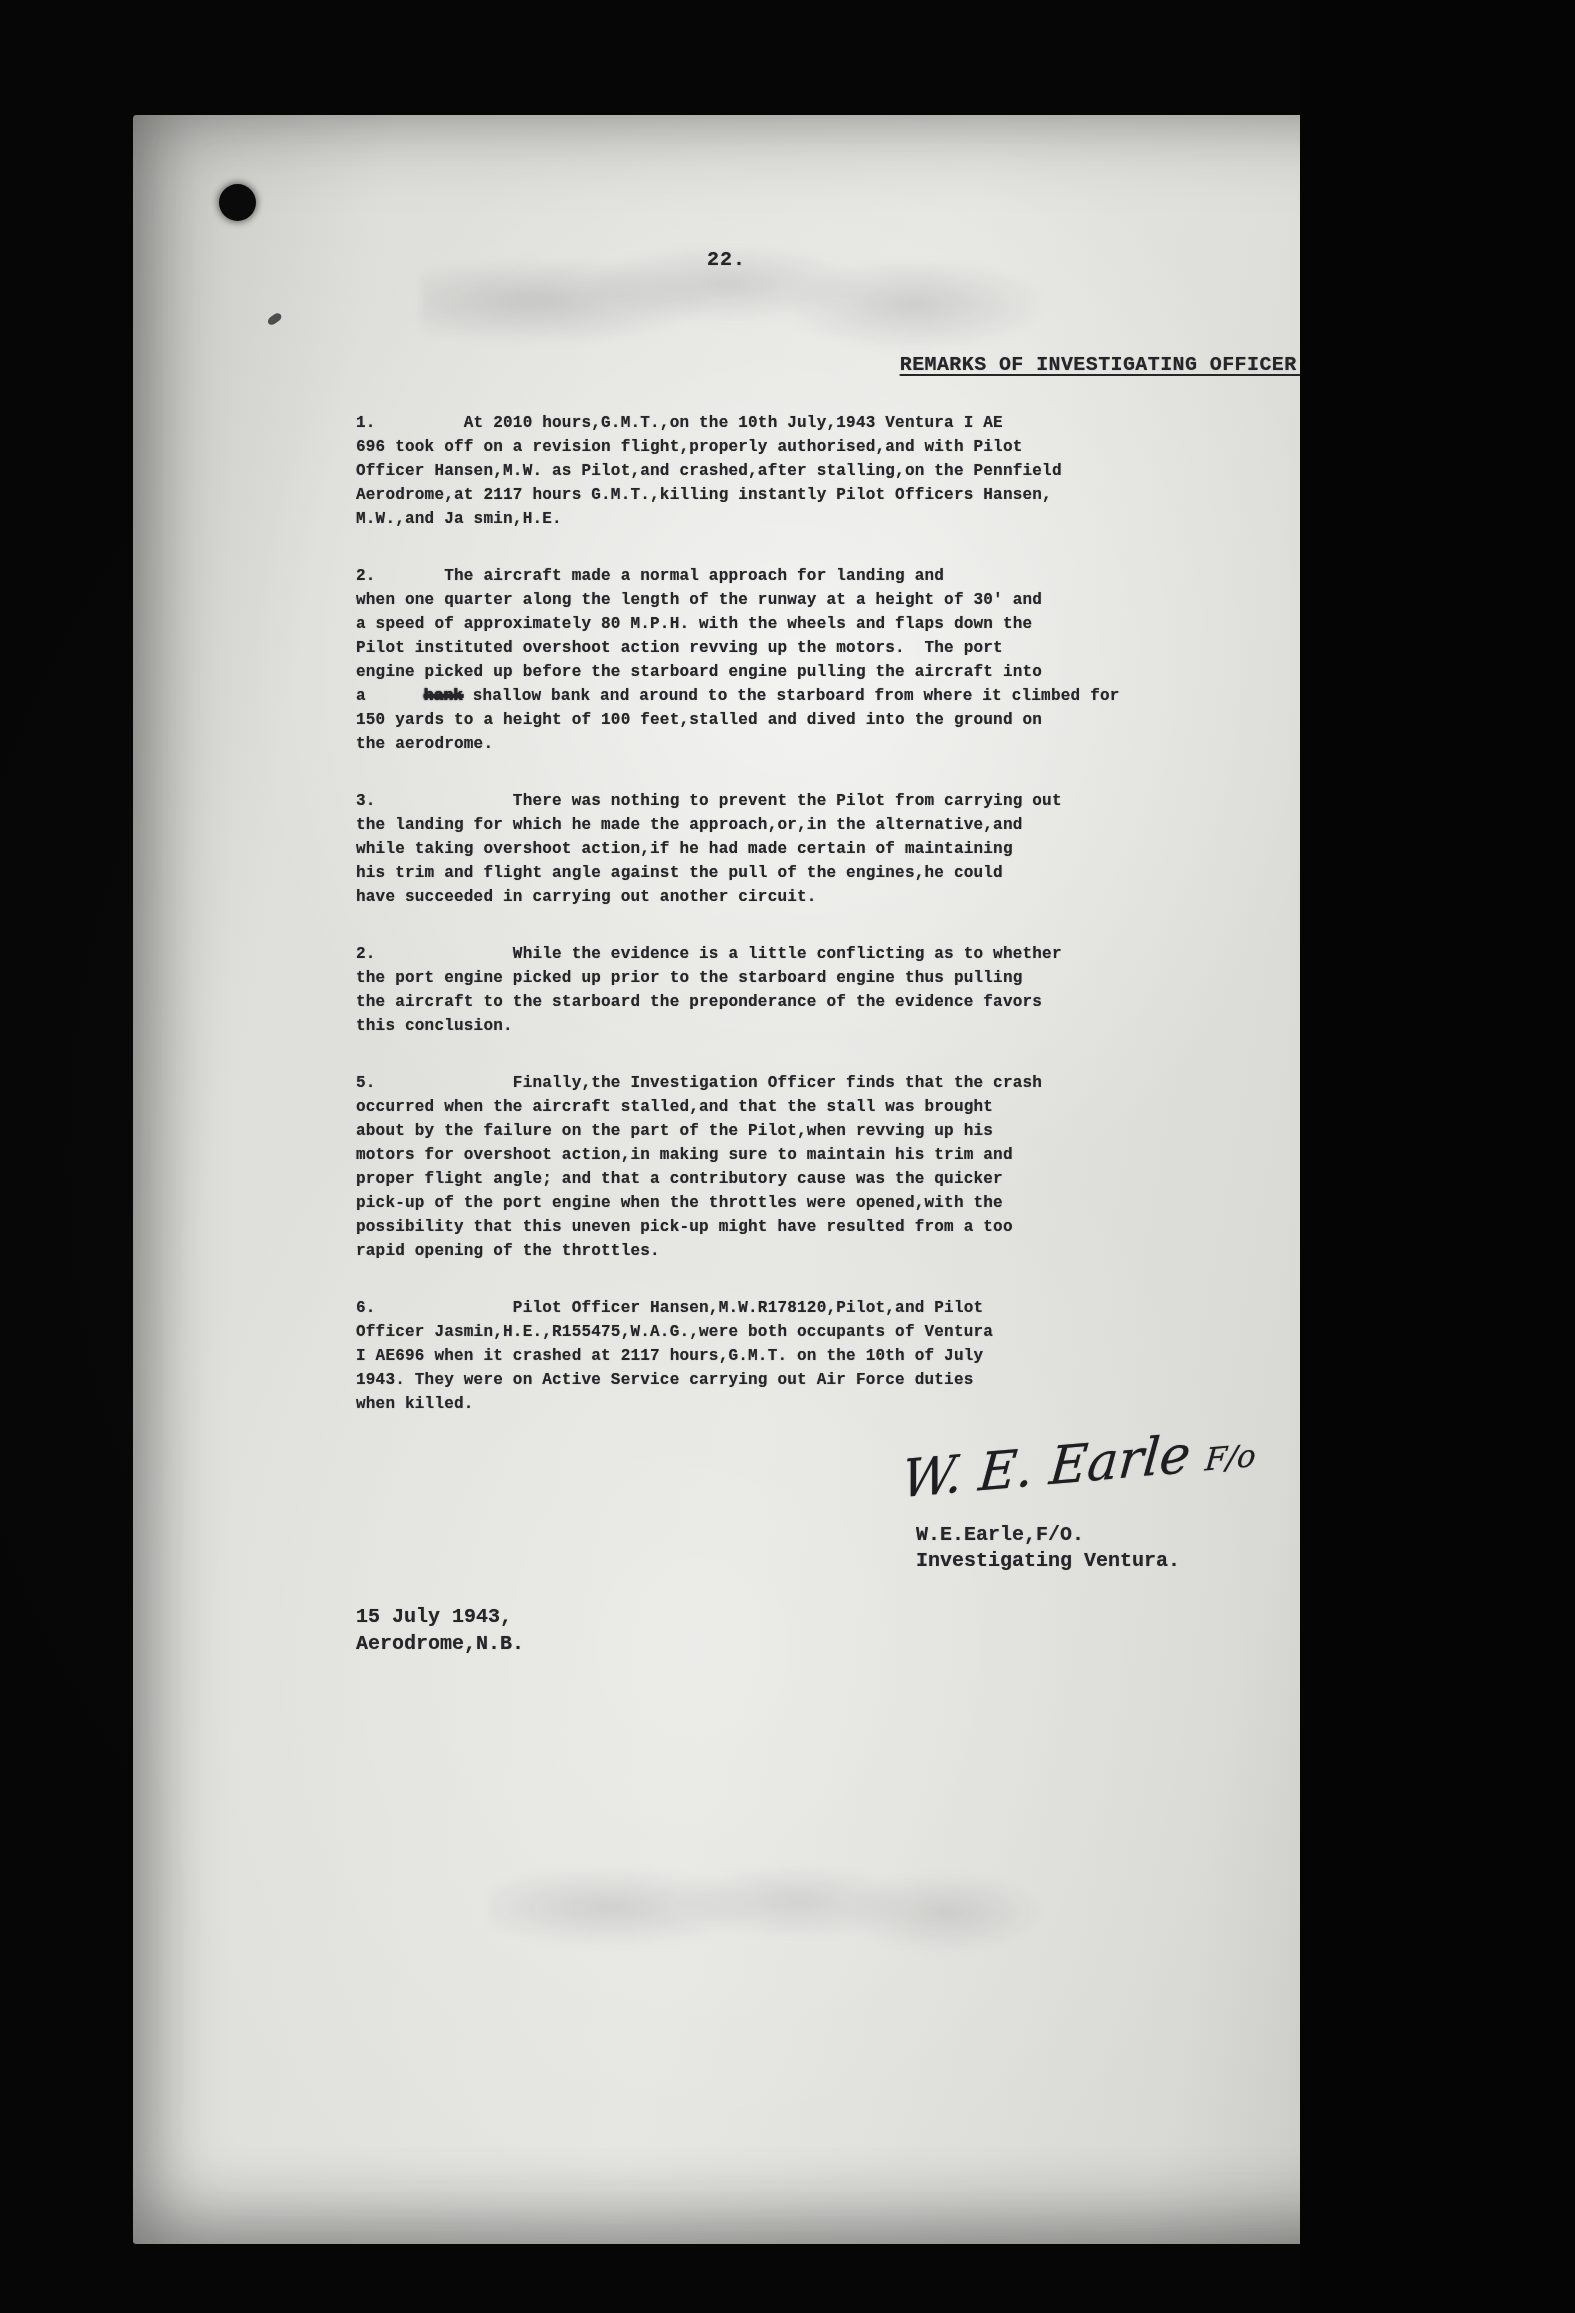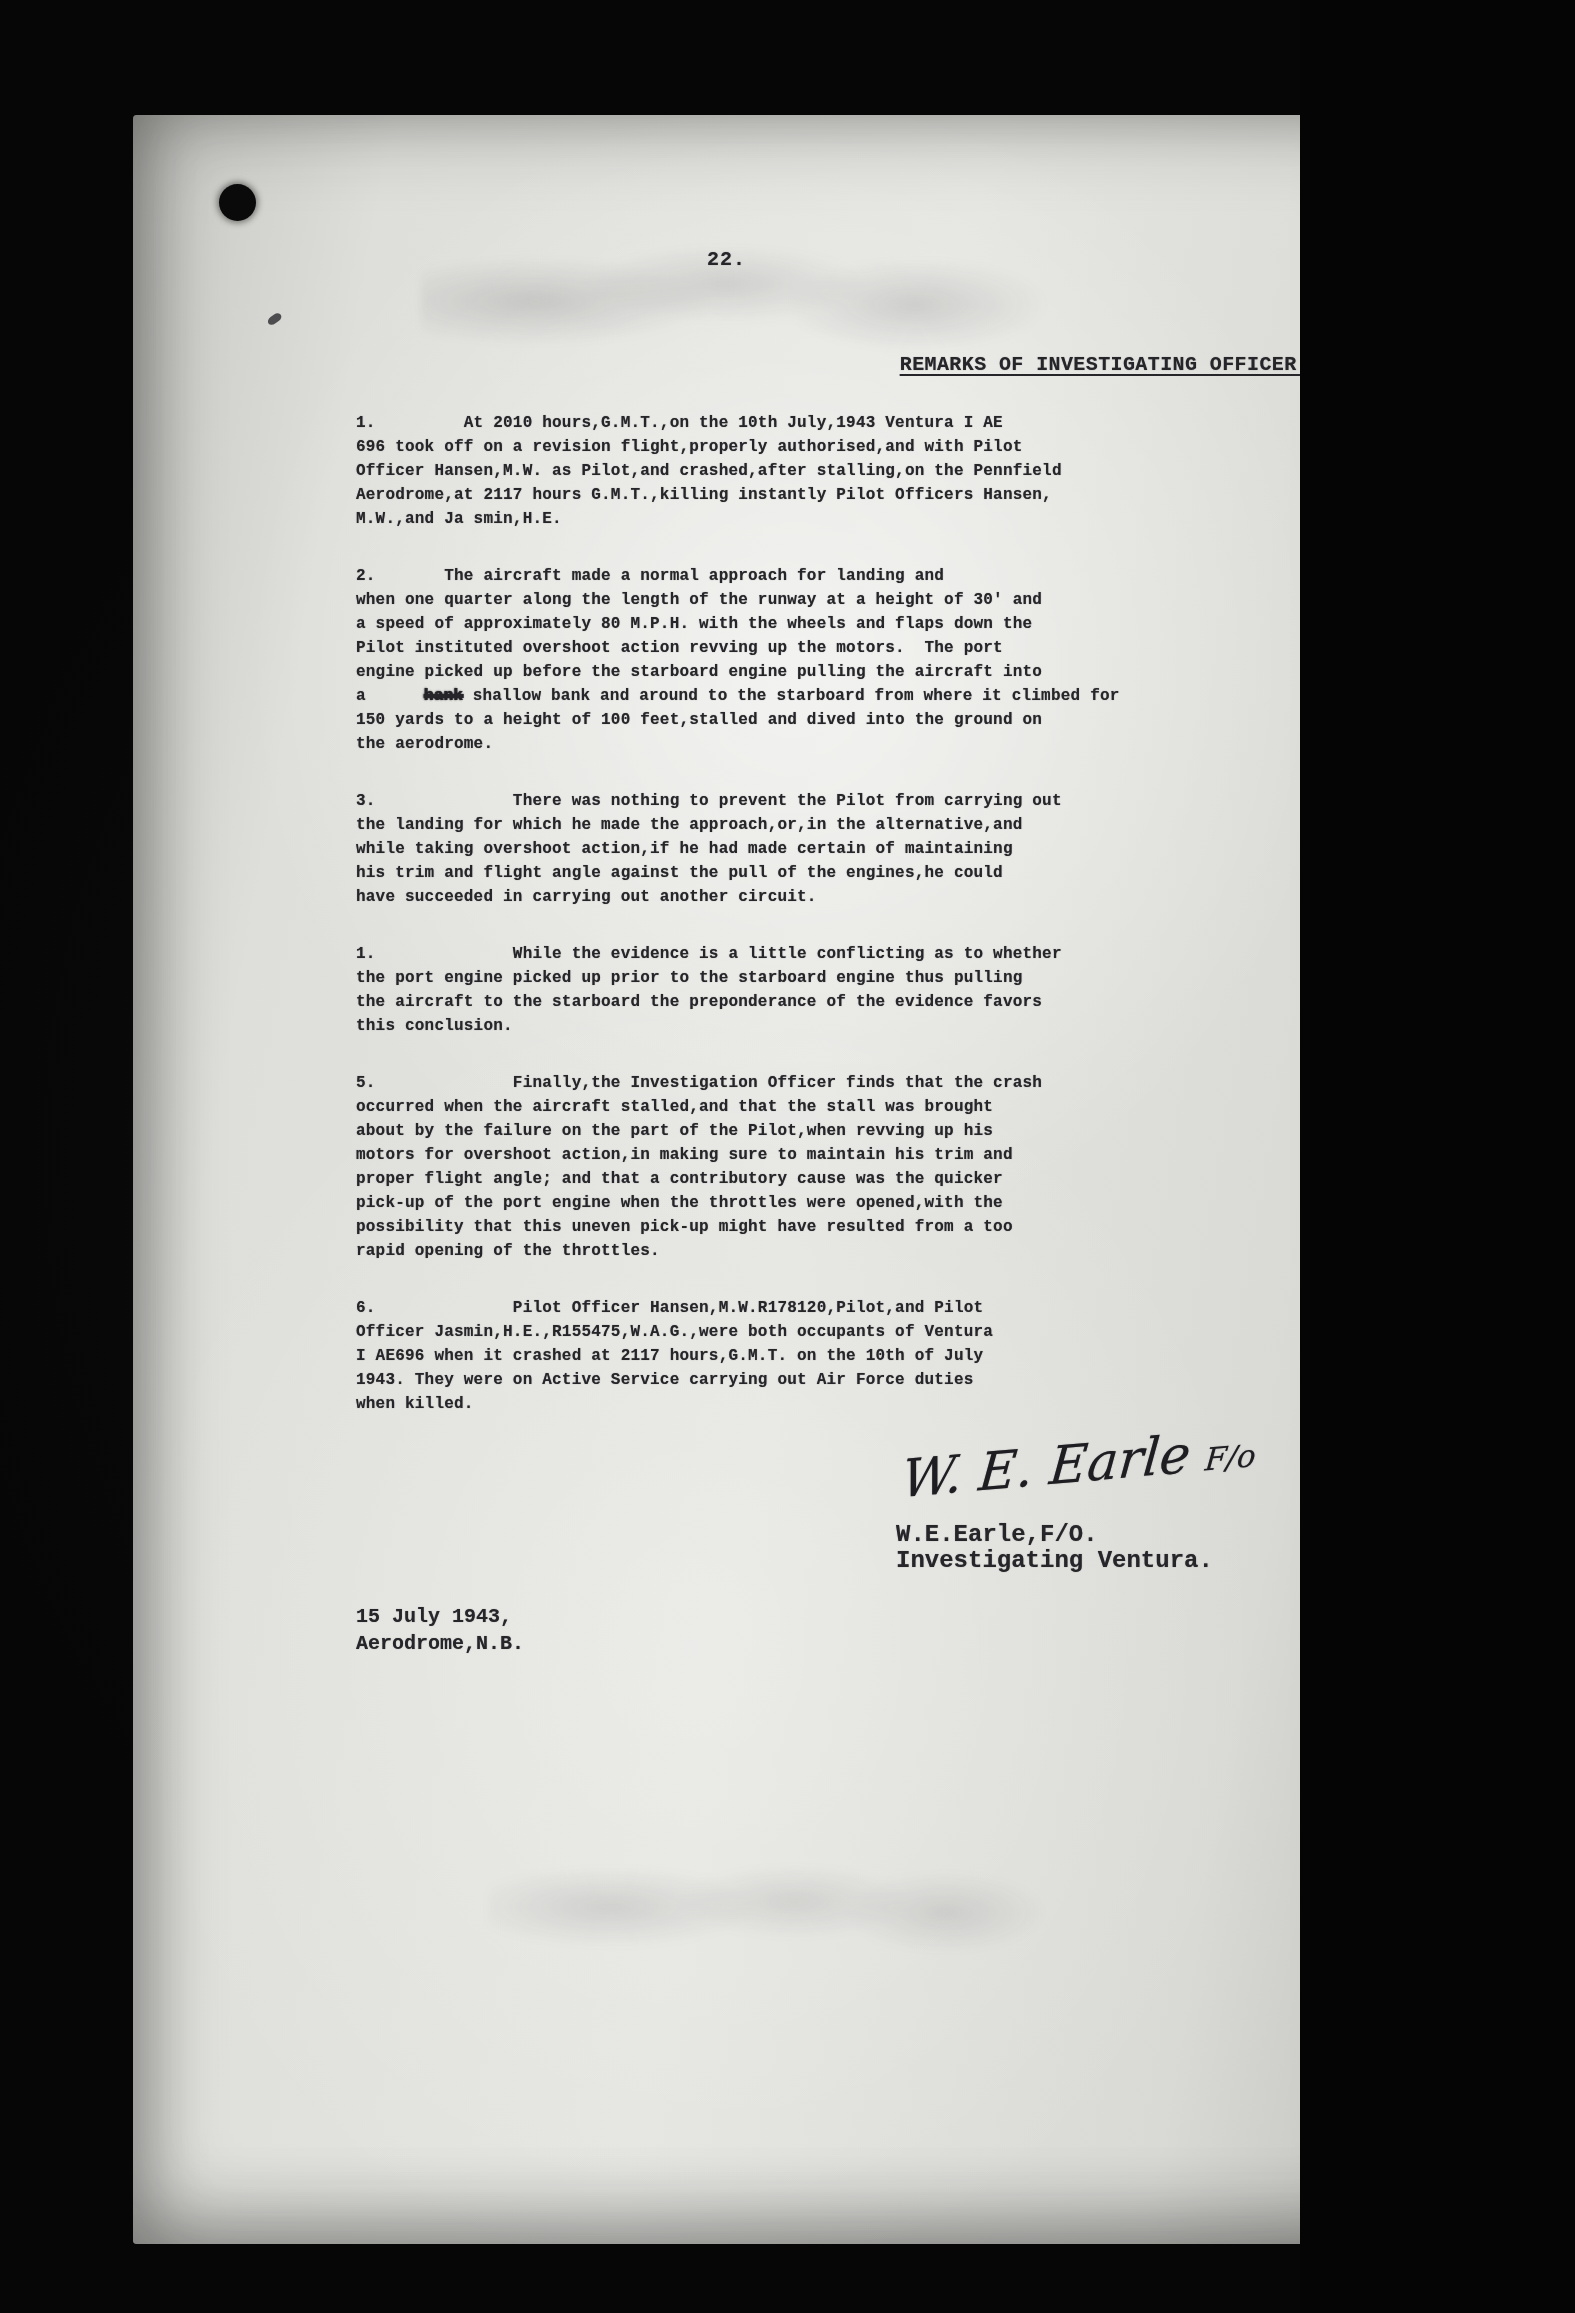--- a/index.html
+++ b/index.html
@@ -134,23 +134,24 @@
     transform-origin: left center;
     margin: 0 0 13.4px 5.8px;
     white-space: nowrap;
     text-shadow: 0 0 1px rgba(25,25,30,.5);
   }
   .sig-suffix {
     font-size: 31px;
     margin-left: 15.4px;
   }
   .sig-name, .sig-title {
-    font-size: 24px;
+    font-size: 20px;
     line-height: 26px;
     font-weight: 700;
+    margin-left: 20px;
   }
   .footer {
     font-size: 20px;
     line-height: 27px;
     font-weight: 700;
     margin-top: 10px;
   }
   .speck {
     position: absolute;
     background: #cfcfcf;
@@ -190,21 +191,21 @@
 a </span><span class="struck">hank</span><span> shallow bank and around to the starboard from where it climbed for
 150 yards to a height of 100 feet,stalled and dived into the ground on
 the aerodrome.</span></p>
 
       <p class="para">3.              There was nothing to prevent the Pilot from carrying out
 the landing for which he made the approach,or,in the alternative,and
 while taking overshoot action,if he had made certain of maintaining
 his trim and flight angle against the pull of the engines,he could
 have succeeded in carrying out another circuit.</p>
 
-      <p class="para">1.              While the evidence is a little conflicting as to whether
+      <p class="para">2.              While the evidence is a little conflicting as to whether
 the port engine picked up prior to the starboard engine thus pulling
 the aircraft to the starboard the preponderance of the evidence favors
 this conclusion.</p>
 
       <p class="para">5.              Finally,the Investigation Officer finds that the crash
 occurred when the aircraft stalled,and that the stall was brought
 about by the failure on the part of the Pilot,when revving up his
 motors for overshoot action,in making sure to maintain his trim and
 proper flight angle; and that a contributory cause was the quicker
 pick-up of the port engine when the throttles were opened,with the

